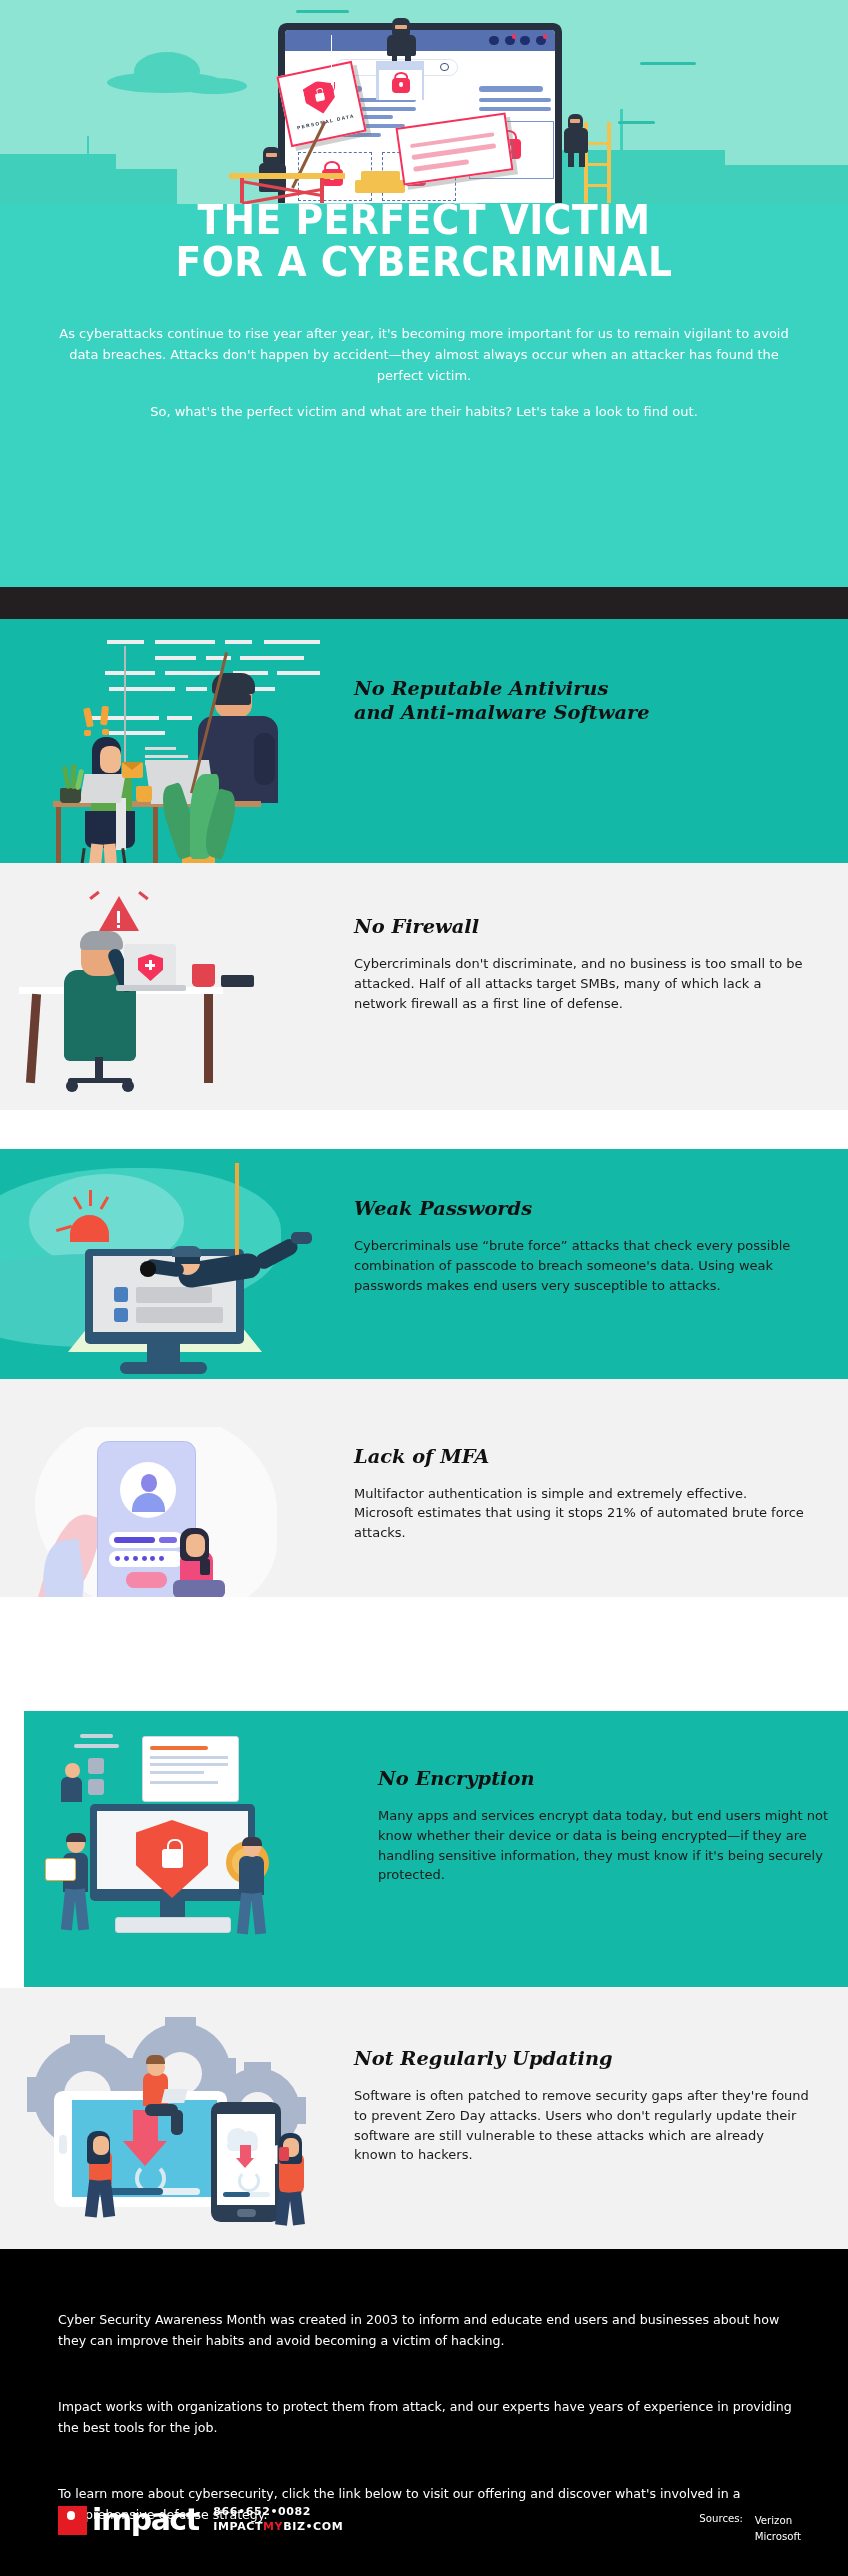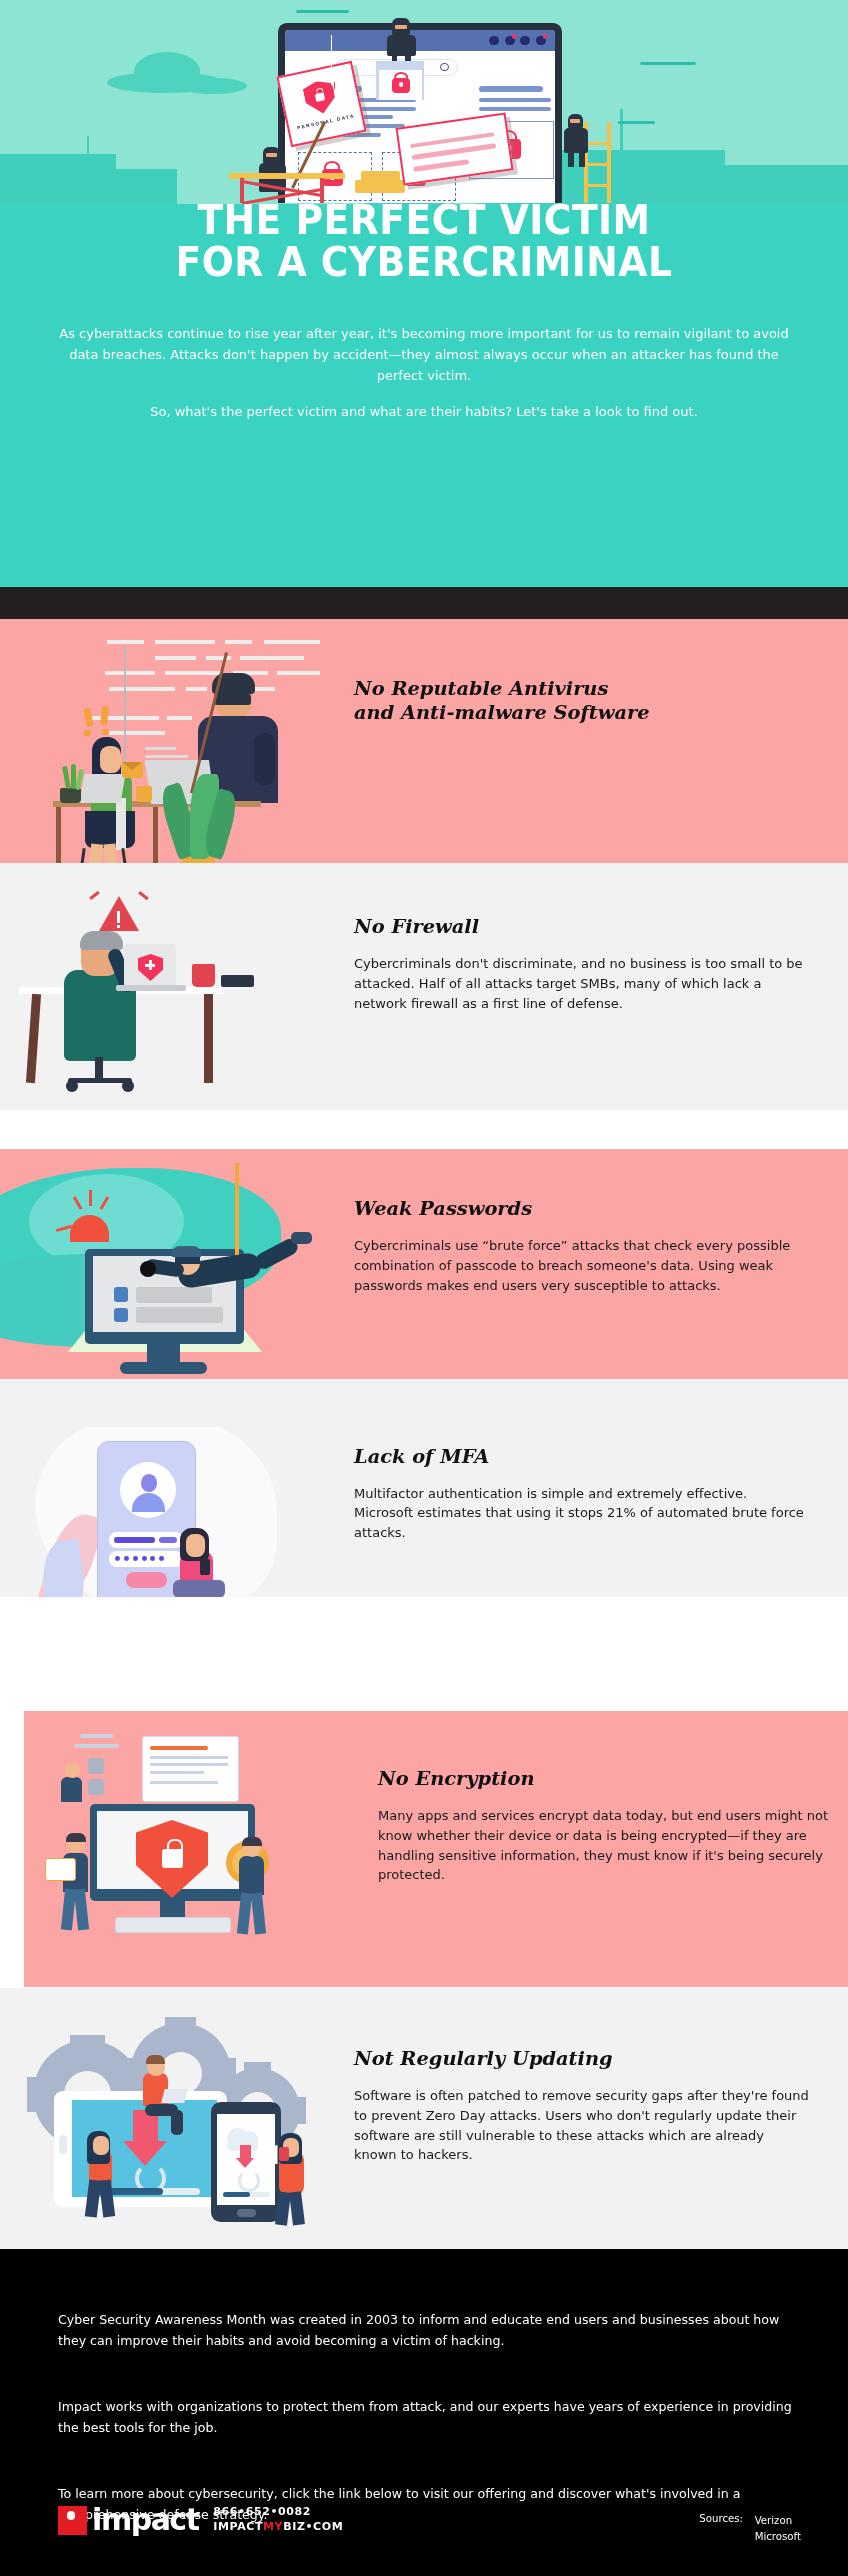--- a/index.html
+++ b/index.html
@@ -55,21 +55,21 @@
   .hero-title .l2{display:block;}
   .hero-sub{position:absolute;left:58px;width:732px;color:#ffffff;font-size:13px;
     line-height:1.62;text-align:center;font-family:"DejaVu Sans", sans-serif;}
   .hero-sub.p1{top:310px;}
   .hero-sub.p2{top:388px;}
 
   .divider{position:absolute;left:0;top:587px;width:848px;height:32px;background:#231f20;}
 
   
   .sect{position:absolute;left:0;width:848px;overflow:hidden;}
-  .sect.white{background:#fca5a5;}
+  .sect.white{background:#14b8a6;}
   .sect.gray{background:#f2f2f2;}
   .art{position:absolute;left:0;top:0;width:330px;height:100%;}
   .copy{position:absolute;left:354px;width:456px;}
   .h-title{font-family:"DejaVu Serif", serif;font-style:italic;font-weight:bold;
     font-size:19.4px;color:#111;line-height:1.22;margin:0 0 15.5px 0;}
   .h-body{font-family:"DejaVu Sans", sans-serif;font-size:13px;line-height:1.52;color:#1a1a1a;margin:0;}
 
   
   .blob{position:absolute;border-radius:50%;}
   .rect{position:absolute;}

